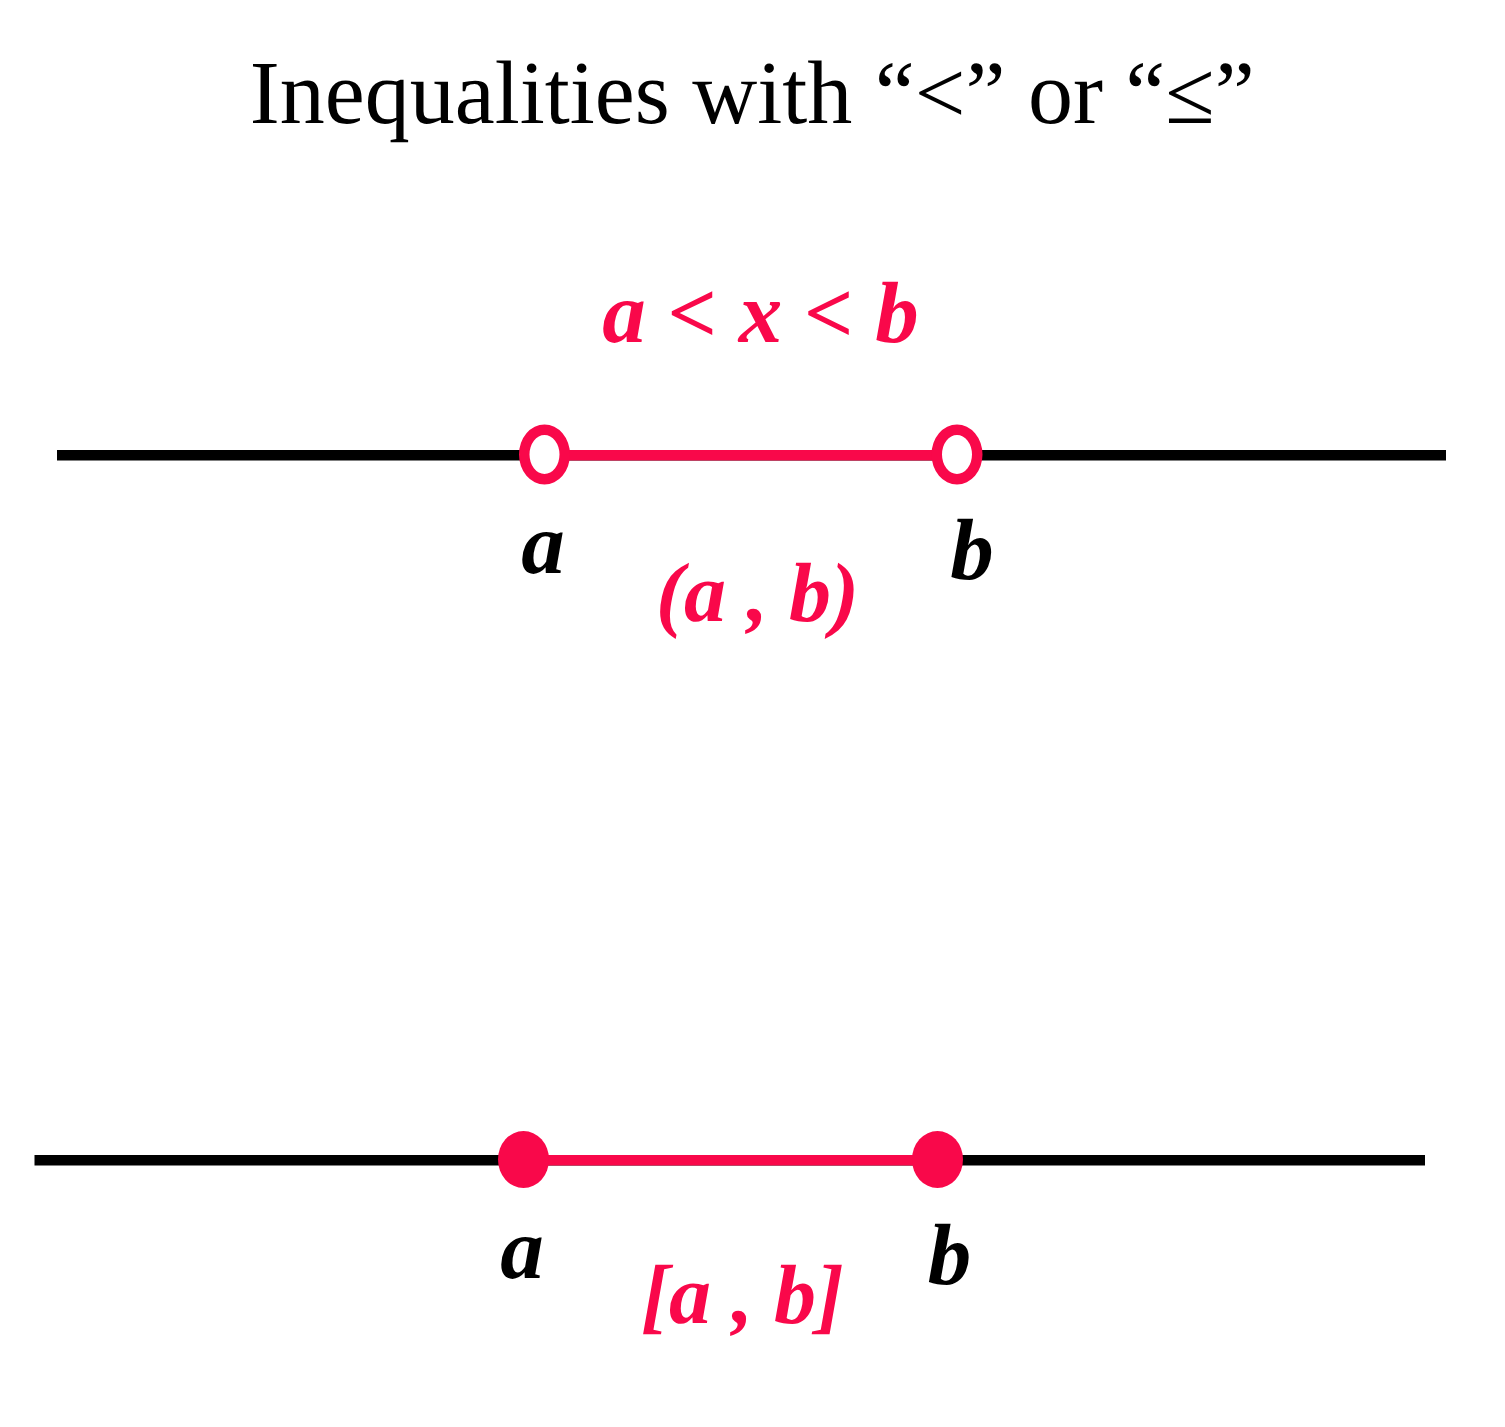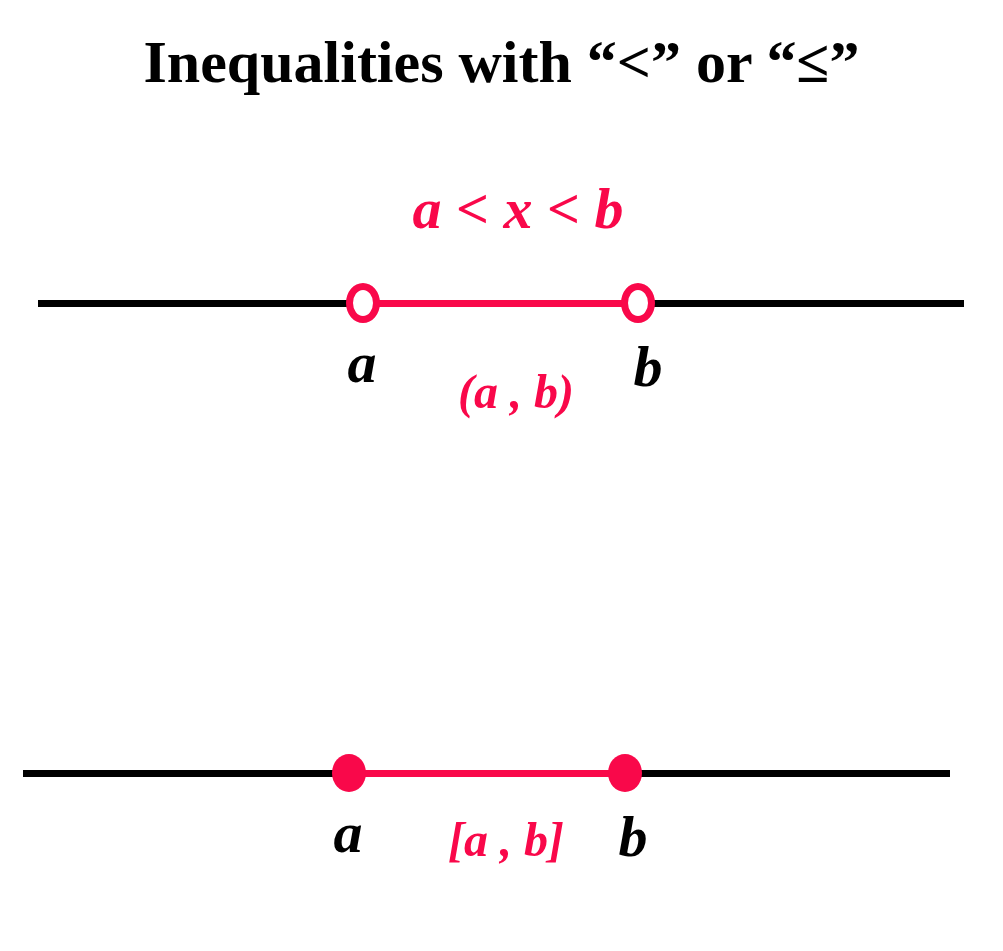--- a/index.html
+++ b/index.html
@@ -15,35 +15,35 @@
     overflow: hidden;
     font-family: "Liberation Serif", "DejaVu Serif", serif;
   }
   .title {
     position: absolute;
     top: 32px;
     left: 0;
     width: 100%;
     text-align: center;
     font-size: 60px;
-    font-weight: bold;
+    font-weight: normal;
     color: #000000;
     line-height: 1;
     white-space: nowrap;
   }
   .ineq {
     position: absolute;
     transform: translateX(-50%);
     font-size: 58px;
     font-weight: bold;
     font-style: italic;
     line-height: 1;
     white-space: nowrap;
   }
-  .accent { color: var(--accent, #F9084A); margin-left: 11px; }
+  .accent { color: var(--accent, #F9084A); }
   .axis {
     position: absolute;
     height: 7px;
     background: var(--axis, #000000);
   }
   .segment {
     position: absolute;
     height: 7px;
     background: var(--accent, #F9084A);
   }
@@ -69,21 +69,21 @@
     font-size: 58px;
     font-weight: bold;
     font-style: italic;
     color: #000000;
     line-height: 1;
     white-space: nowrap;
   }
   .notation {
     position: absolute;
     transform: translateX(-50%);
-    font-size: 48px;
+    font-size: 56px;
     font-weight: bold;
     font-style: italic;
     line-height: 1;
     white-space: nowrap;
     text-align: center;
   }
 </style>
 </head>
 <body style="background: rgb(255, 255, 255);">
 
@@ -111,17 +111,17 @@
   <div class="axis" style="left:23px; top:770px; width:927px;"></div>
 
   <div class="segment" style="left:349px; top:770px; width:276px;"></div>
 
   <div class="dot closed" style="left:332px; top:754px;"></div>
 
   <div class="dot closed" style="left:608px; top:754px;"></div>
 
   <div class="pt" style="left:348px; top:804px;">a</div>
 
-  <div class="notation accent" style="left:495px; top:816px;">[a , b]</div>
+  <div class="notation accent" style="left:495px; top:836px;">[a , b]</div>
 
   <div class="pt" style="left:633px; top:808px;">b</div>
 
 </div>
 
 </body></html>

